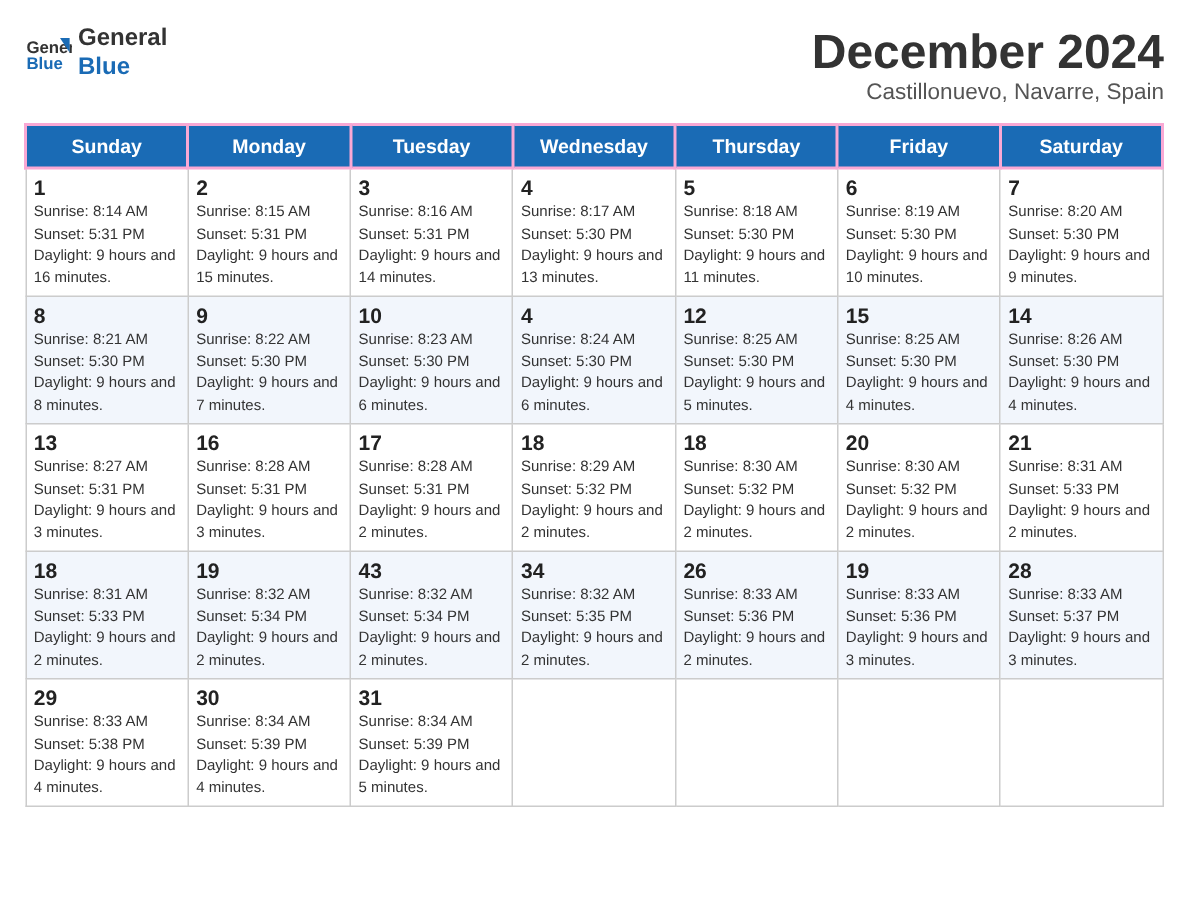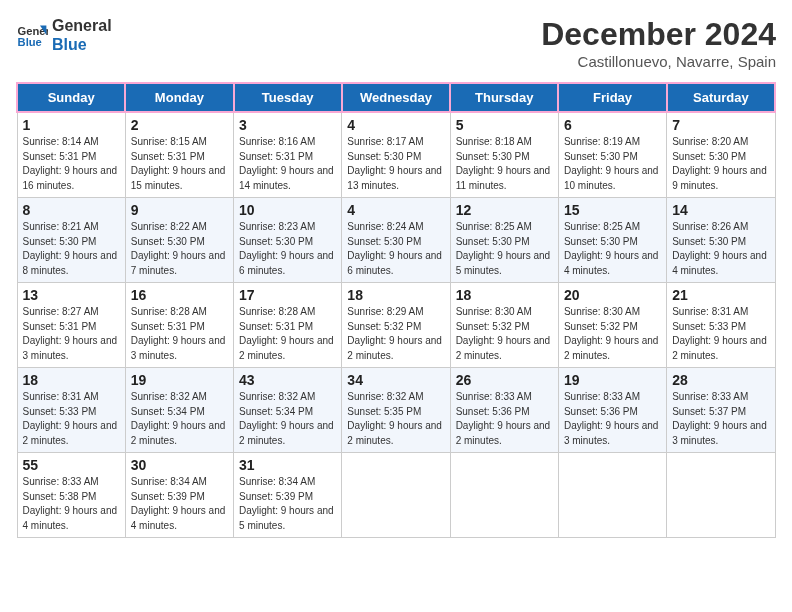--- a/index.html
+++ b/index.html
@@ -341,21 +341,21 @@
         <span class="day-number">28</span>
         <div class="day-info">
           Sunrise: 8:33 AM<br>
           Sunset: 5:37 PM<br>
           Daylight: 9 hours and 3 minutes.
         </div>
       </td>
       </tr>
       <tr>
         <td>
-        <span class="day-number">55</span>
+        <span class="day-number">29</span>
         <div class="day-info">
           Sunrise: 8:33 AM<br>
           Sunset: 5:38 PM<br>
           Daylight: 9 hours and 4 minutes.
         </div>
       </td>
         <td>
         <span class="day-number">30</span>
         <div class="day-info">
           Sunrise: 8:34 AM<br>

